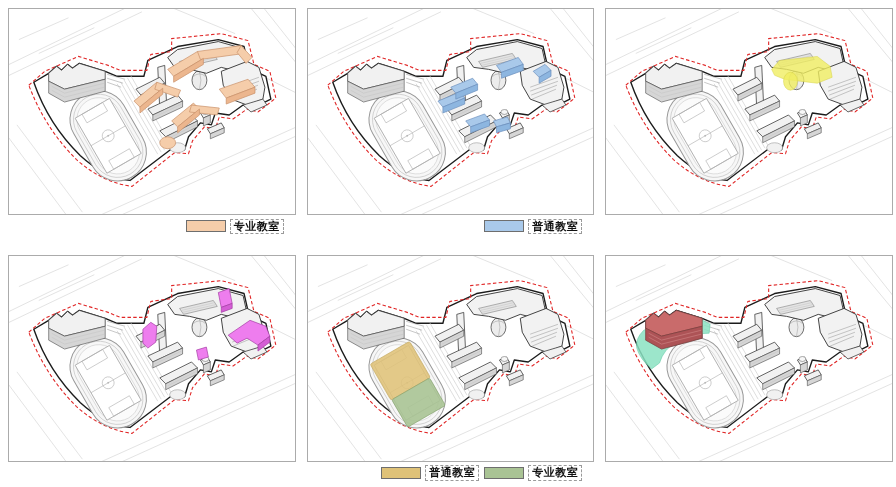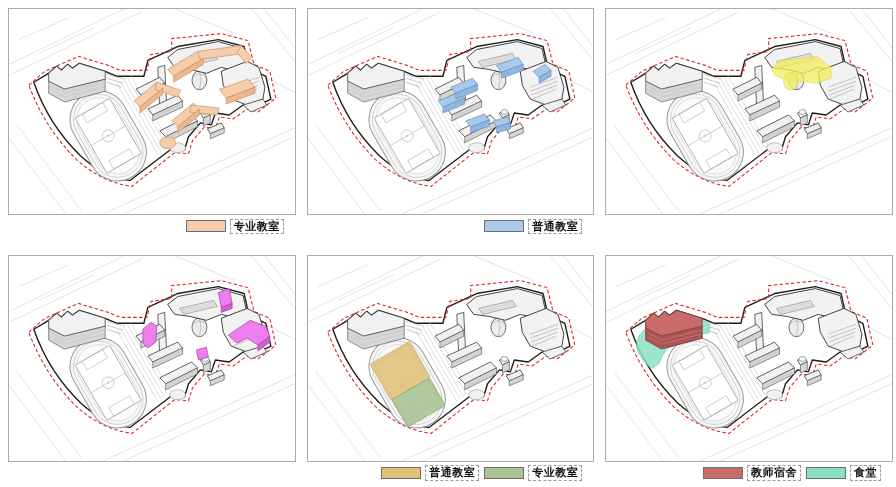--- a/index.html
+++ b/index.html
@@ -268,29 +268,15 @@
       <svg class="campus" viewBox="0 0 288 205">
         <use href="#campus-base"></use>
         <path class="hl-teal" d="M38,74 L58,66 L94,62 L105,68 L104,77 Q86,77 72,85 Q58,93 54,107 L46,113 Q34,103 31,92 Q29,83 38,74 Z" fill="#8be2c2"></path>
         <g>
           <polygon class="hl-red" points="40,64 48,57 53,61 59,55 64,59 71,54 97,62 97,70 56,80 40,72" fill="#c96b6b"></polygon>
           <polygon class="hl-red" points="40,72 56,80 97,70 97,82 56,93 40,84" fill="#ad5356"></polygon>
           <path class="redhatch" d="M43,77 L56,84 L96,74 M43,81 L56,88 L96,78"></path>
         </g>
       </svg>
     </div>
-    <div class="legend">
-      <span class="entry">
-        <svg class="sw" width="40" height="12">
-            <rect class="swrect" x="0.5" y="0.5" width="39" height="11" fill="#c96b6b"></rect>
-          </svg>
-        <span class="lab">教师宿舍</span>
-      </span>
-      <span class="entry">
-        <svg class="sw" width="40" height="12">
-            <rect class="swrect" x="0.5" y="0.5" width="39" height="11" fill="#8be2c2"></rect>
-          </svg>
-        <span class="lab">食堂</span>
-      </span>
-    </div>
   </div>
 
 </div>
 
 </body></html>

